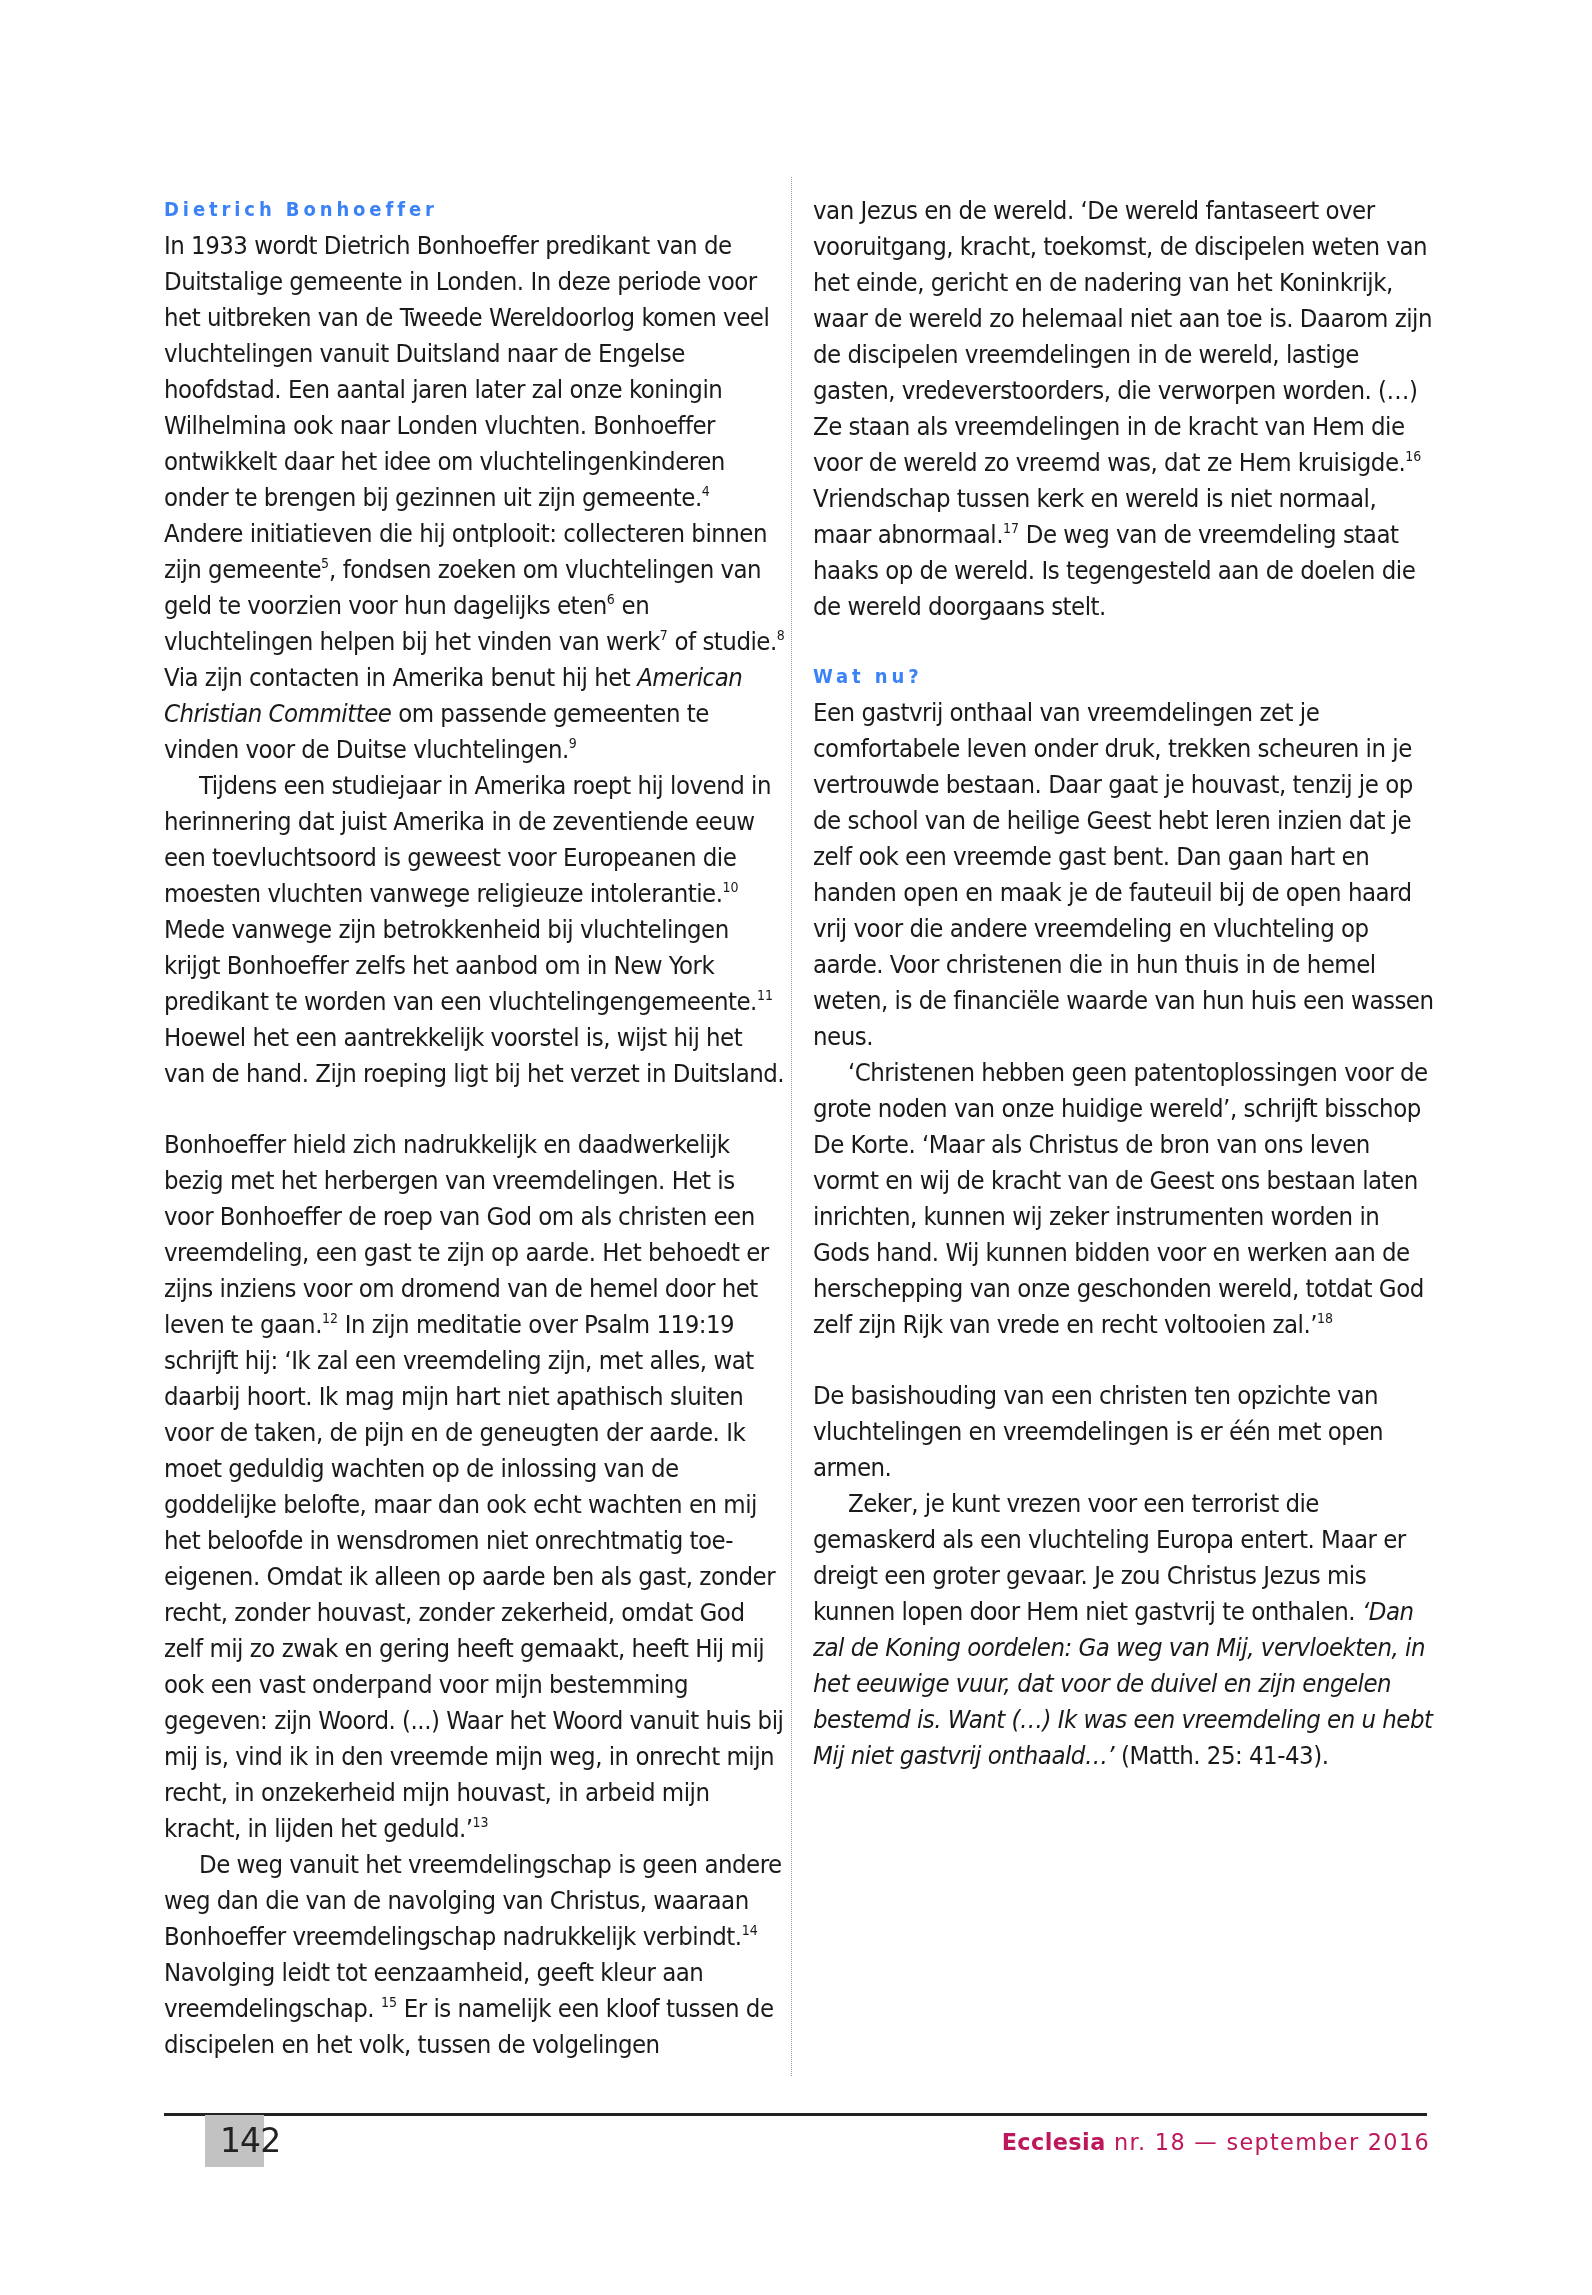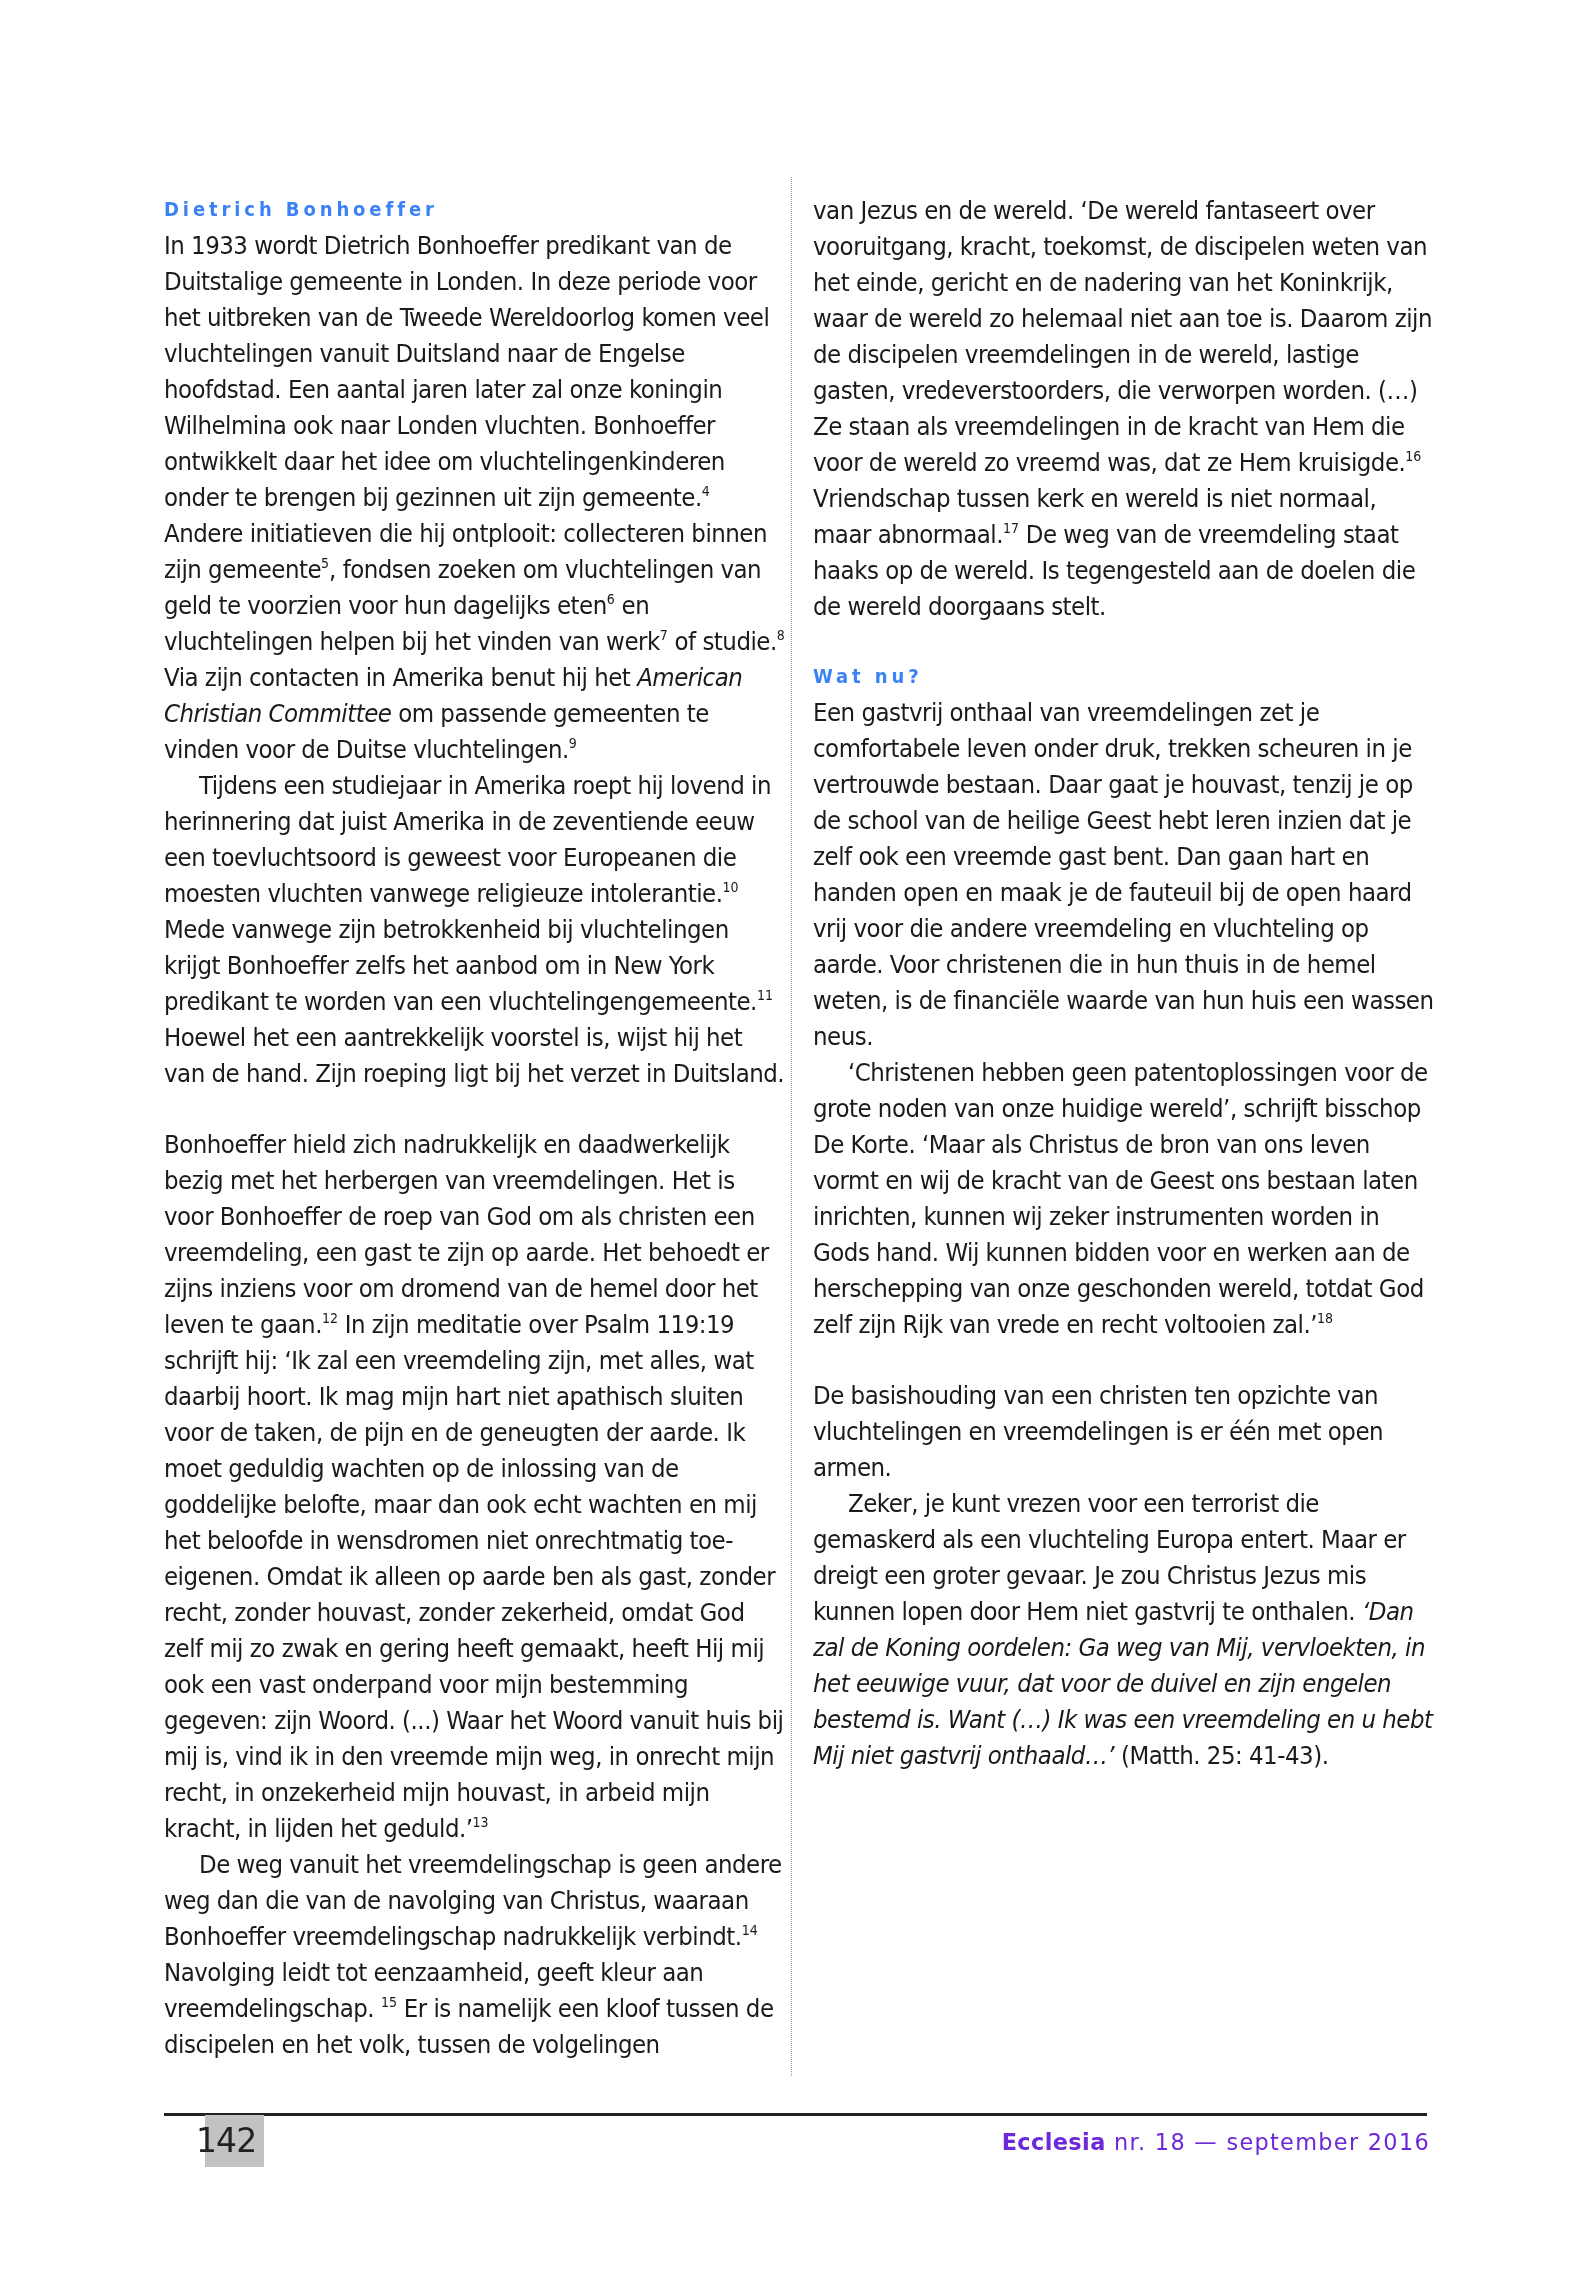--- a/index.html
+++ b/index.html
@@ -9,22 +9,22 @@
   .col-right { left: 813px; }
   .divider { position: absolute; left: 791px; top: 177px; height: 1899px; border-left: 1.7px dotted #9a9a9a; }
   .heading { font-family: "DejaVu Sans", sans-serif; font-weight: bold; font-size: 20px; letter-spacing: 3.9px; line-height: 35px; color: #3b82f6; }
   p { margin: 0; }
   .indent { text-indent: 35px; }
   .gap { height: 35px; }
   sup { font-size: 14px; line-height: 0; vertical-align: 10.4px; letter-spacing: 0; }
   em { font-style: italic; }
   .footer-rule { position: absolute; left: 164px; top: 2113px; width: 1263px; height: 2.6px; background: #222; }
   .page-num-box { position: absolute; left: 205px; top: 2115px; width: 59px; height: 52px; background: #c2c2c2; }
-  .page-num { position: absolute; left: 196px; top: 2116px; font-size: 33px; line-height: 50px; color: #222; letter-spacing: -0.9px; text-align: center; }
-  .footer-right { position: absolute; right: 162px; top: 2125px; font-size: 22.4px; line-height: 35px; color: #6d28d9; letter-spacing: 1.3px; }
+  .page-num { position: absolute; left: 220px; top: 2116px; font-size: 33px; line-height: 50px; color: #222; letter-spacing: -0.9px; text-align: center; }
+  .footer-right { position: absolute; right: 162px; top: 2125px; font-size: 22.4px; line-height: 35px; color: #be185d; letter-spacing: 1.3px; }
   .footer-right .brand { font-weight: bold; letter-spacing: 0.4px; }
 </style>
 </head>
 <body>
 
 <div class="divider"></div>
 
 <div class="col col-left">
   <div class="heading">Dietrich Bonhoeffer</div>
   <p>In 1933 wordt Dietrich Bonhoeffer predikant van de Duitstalige gemeente in Londen. In deze periode voor het uitbreken van de Tweede Wereldoorlog komen veel vluchtelingen vanuit Duitsland naar de Engelse hoofdstad. Een aantal jaren later zal onze koningin Wilhelmina ook naar Londen vluchten. Bonhoeffer ontwikkelt daar het idee om vluchtelingenkinderen onder te brengen bij gezinnen uit zijn gemeente.<sup>4</sup> Andere initiatieven die hij ontplooit: collecteren binnen zijn gemeente<sup>5</sup>, fondsen zoeken om vluchtelingen van geld te voorzien voor hun dagelijks eten<sup>6</sup> en vluchtelingen helpen bij het vinden van werk<sup>7</sup> of studie.<sup>8</sup> Via zijn contacten in Amerika benut hij het <em>American Christian Committee</em> om passende gemeenten te vinden voor de Duitse vluchtelingen.<sup>9</sup></p>

